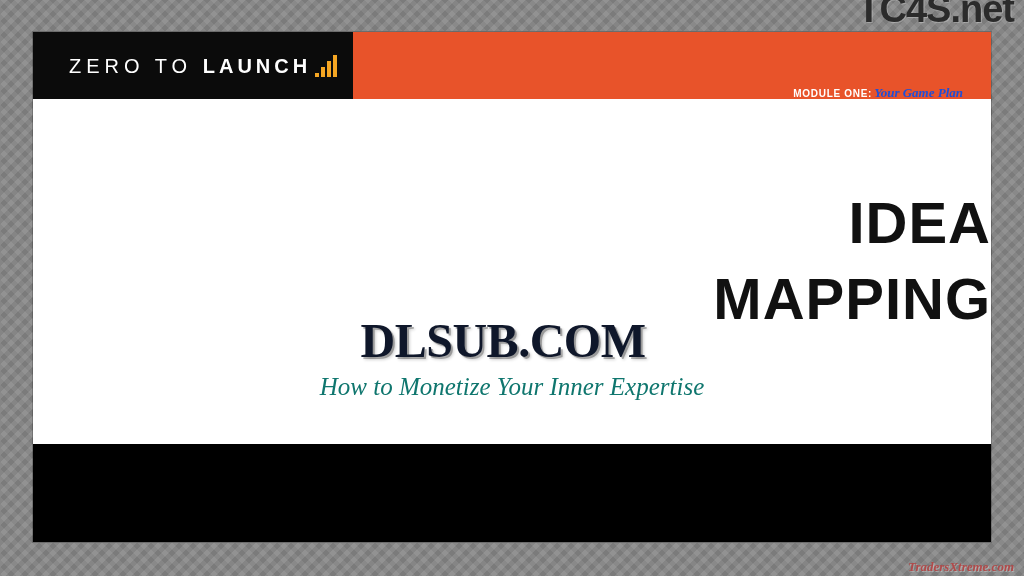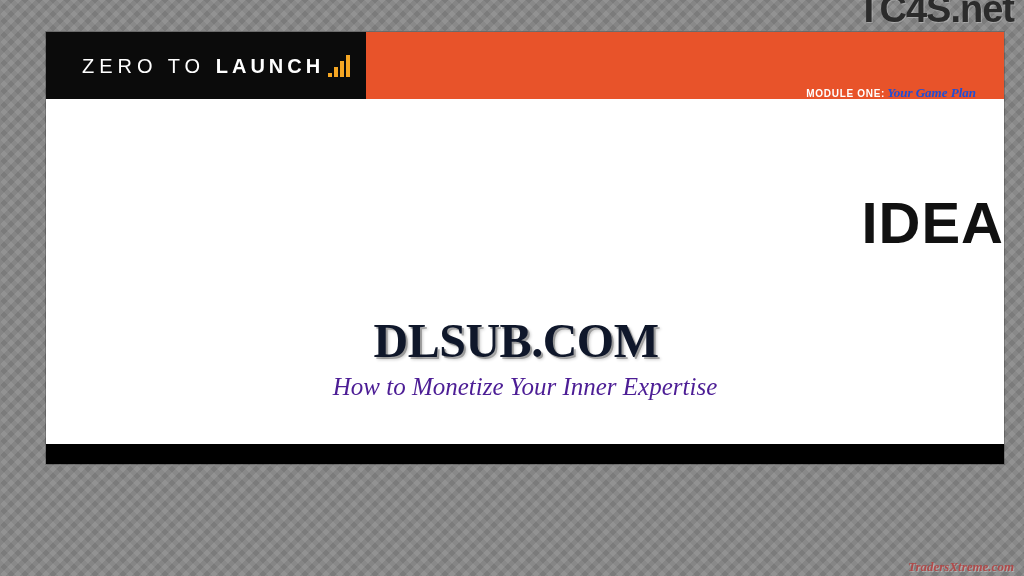--- a/index.html
+++ b/index.html
@@ -30,24 +30,24 @@
         rgba(255,255,255,0.045) 0px,
         rgba(255,255,255,0.045) 5px,
         rgba(0,0,0,0.04) 5px,
         rgba(0,0,0,0.04) 10px);
     background-size: 14px 14px, 14px 14px;
   }
 
   
   #slide {
     position: absolute;
-    left: 46px;
+    left: 33px;
     top: 32px;
     width: 958px;
-    height: 432px;
+    height: 510px;
     background: #ffffff;
     box-shadow: 0 0 0 1px rgba(0,0,0,0.20);
     overflow: hidden;
   }
 
   
   .header-band {
     position: absolute;
     left: 0;
     top: 0;
@@ -169,21 +169,21 @@
     position: absolute;
     left: 0;
     top: 275px;
     width: 958px;
     text-align: center;
     font-family: "Liberation Serif", serif;
     font-style: italic;
     font-weight: 400;
     font-size: 25px;
     line-height: 1;
-    color: #4c1d95;
+    color: #0f766e;
   }
 
   
   .footer-band {
     position: absolute;
     left: 0;
     top: 412px;
     width: 958px;
     height: 98px;
     background: #000000;
@@ -265,20 +265,21 @@
 
       <div class="module-block">
         <div class="module-eyebrow">MODULE ONE:</div>
         <div class="module-name">Your Game Plan</div>
       </div>
     </div>
 
     <div class="slide-body">
       <div class="title-block">
         <div class="title-line">IDEA</div>
+        <div class="title-line">MAPPING</div>
       </div>
       <div class="subtitle">How to Monetize Your Inner Expertise</div>
     </div>
 
     <div class="footer-band"></div>
 
     <div class="wm-center">DLSUB.COM</div>
 
   </div>
 

